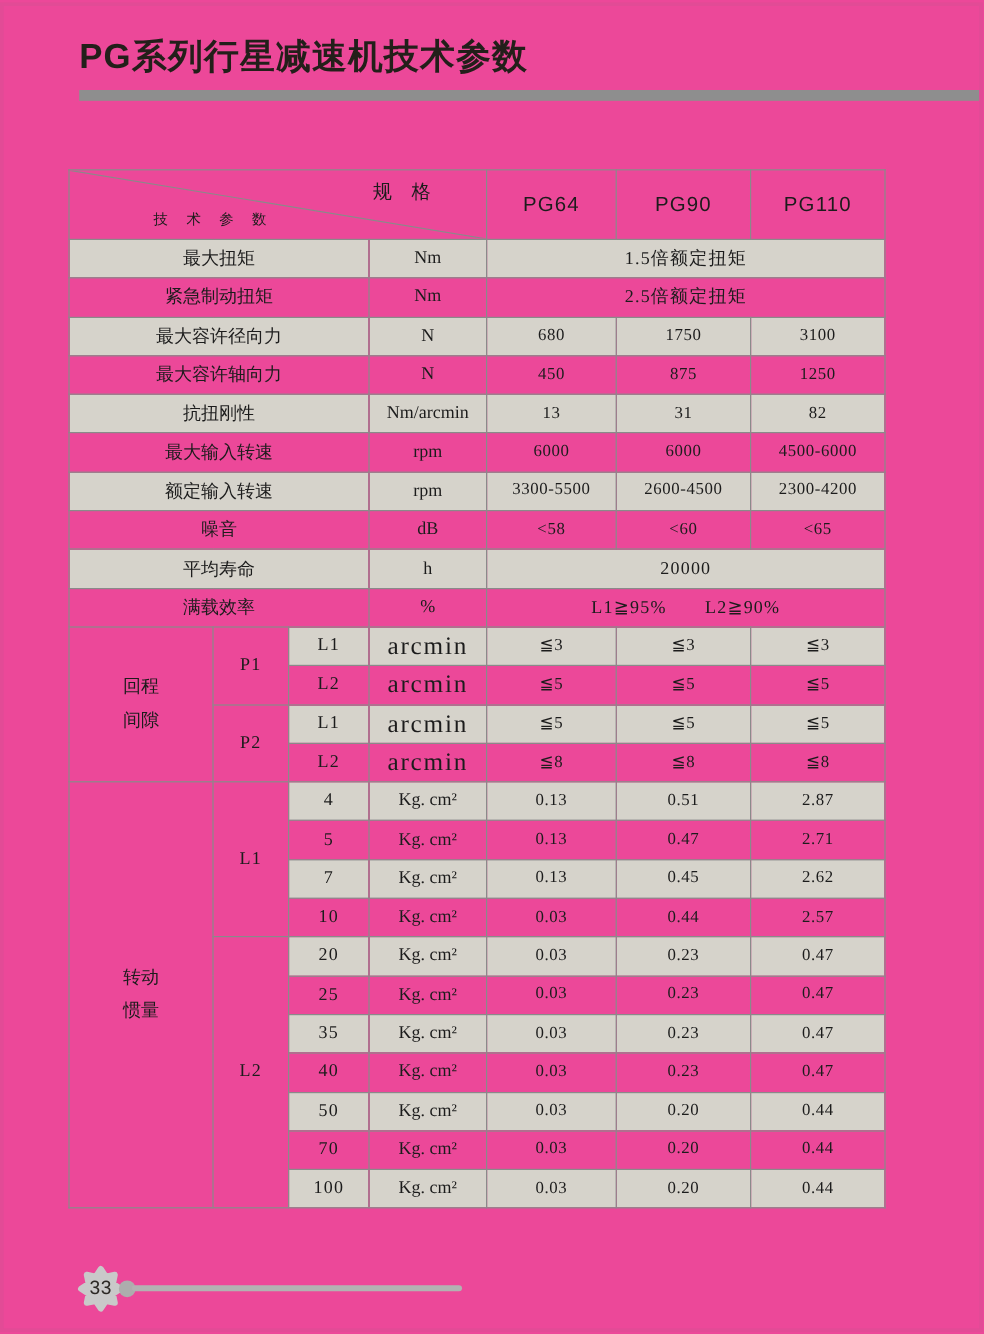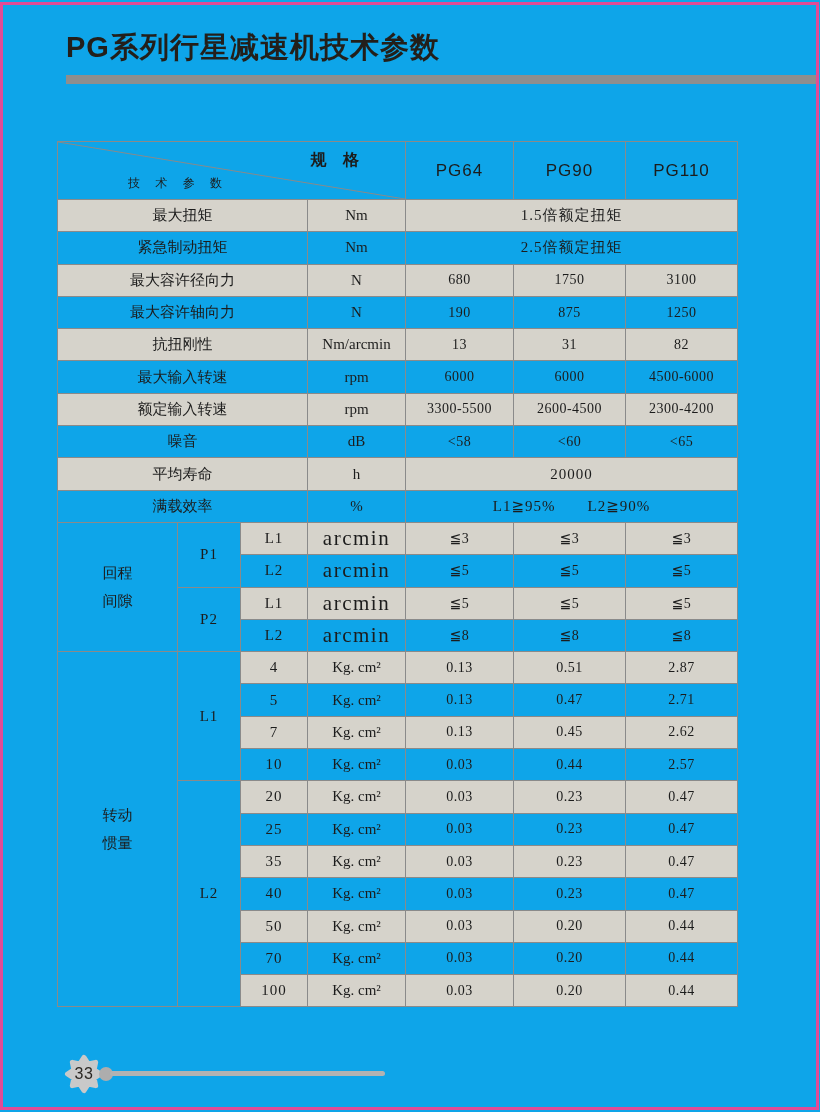--- a/index.html
+++ b/index.html
@@ -5,38 +5,38 @@
   :root{
     --border-pink:#e24b96;
     --title-bar-gray:#8e8e8e;
     --cell-shade:#d6d3cb;
     --line-gray:#8a8a8a;
     --footer-gray:#c9c9c9;
     --footer-line:#b2b2b2;
     --text:#1c1c1c;
   }
   html,body{margin:0;padding:0;background:#fff;}
-  .page{position:relative;width:820px;height:1112px;background:#0ea5e9;overflow:hidden;
+  .page{position:relative;width:820px;height:1112px;background:#ec4899;overflow:hidden;
         font-family:"Liberation Sans","DejaVu Sans",sans-serif;color:var(--text);}
   .pink-frame{position:absolute;left:0;top:2px;right:1px;bottom:2px;
               border:3px solid var(--border-pink);pointer-events:none;z-index:5;}
   .title{position:absolute;left:66px;top:28px;margin:0;font-size:29px;font-weight:bold;
          letter-spacing:1px;color:#231f1a;white-space:nowrap;}
   .title-bar{position:absolute;left:66px;right:4px;top:75px;height:9px;background:var(--title-bar-gray);}
 
   table.spec-table{position:absolute;left:57px;top:141px;width:680px;border-collapse:collapse;
         table-layout:fixed;font-size:14px;}
   table.spec-table td{border:1px solid var(--line-gray);text-align:center;vertical-align:middle;
         padding:0;overflow:hidden;color:var(--text);}
   tr.header-row{height:58px;}
   tr.data-row{height:32.3px;}
   td.shaded{background:var(--cell-shade);}
   td.diag-cell{position:relative;}
   .diag-svg{position:absolute;left:0;top:0;width:100%;height:100%;}
-  .spec-label{position:absolute;right:40px;top:8px;font-size:16px;font-weight:bold;letter-spacing:6px;}
+  .spec-label{position:absolute;right:40px;top:8px;font-size:16px;font-weight:normal;letter-spacing:6px;}
   .param-label{position:absolute;left:70px;bottom:7px;font-size:12px;font-weight:normal;letter-spacing:6px;}
   td.col-h{font-size:17px;letter-spacing:1px;font-family:"Liberation Sans","DejaVu Sans",sans-serif;}
   td.name-cell{font-size:15px;font-family:"Liberation Sans","DejaVu Sans",sans-serif;}
   td.unit-cell{font-size:15px;font-family:"Liberation Serif","DejaVu Serif","DejaVu Sans",serif;}
   td.unit-cell.arcmin{font-size:21px;letter-spacing:1.5px;}
   td.value-cell{font-size:14px;letter-spacing:.5px;
         font-family:"Liberation Serif","DejaVu Serif","DejaVu Sans",serif;}
   td.merged-value-cell{font-size:15px;letter-spacing:1px;
         font-family:"Liberation Serif","DejaVu Serif","DejaVu Sans",serif;}
   td.grade-cell,td.stage-cell,td.ratio-cell{font-size:15px;letter-spacing:1px;
@@ -101,21 +101,21 @@
         <tr class="data-row">
           <td class="name-cell shaded" colspan="3">最大容许径向力</td>
           <td class="unit-cell shaded">N</td>
           <td class="value-cell shaded">680</td>
           <td class="value-cell shaded">1750</td>
           <td class="value-cell shaded">3100</td>
         </tr>
         <tr class="data-row">
           <td class="name-cell" colspan="3">最大容许轴向力</td>
           <td class="unit-cell">N</td>
-          <td class="value-cell">190</td>
+          <td class="value-cell">450</td>
           <td class="value-cell">875</td>
           <td class="value-cell">1250</td>
         </tr>
         <tr class="data-row">
           <td class="name-cell shaded" colspan="3">抗扭刚性</td>
           <td class="unit-cell shaded">Nm/arcmin</td>
           <td class="value-cell shaded">13</td>
           <td class="value-cell shaded">31</td>
           <td class="value-cell shaded">82</td>
         </tr>

